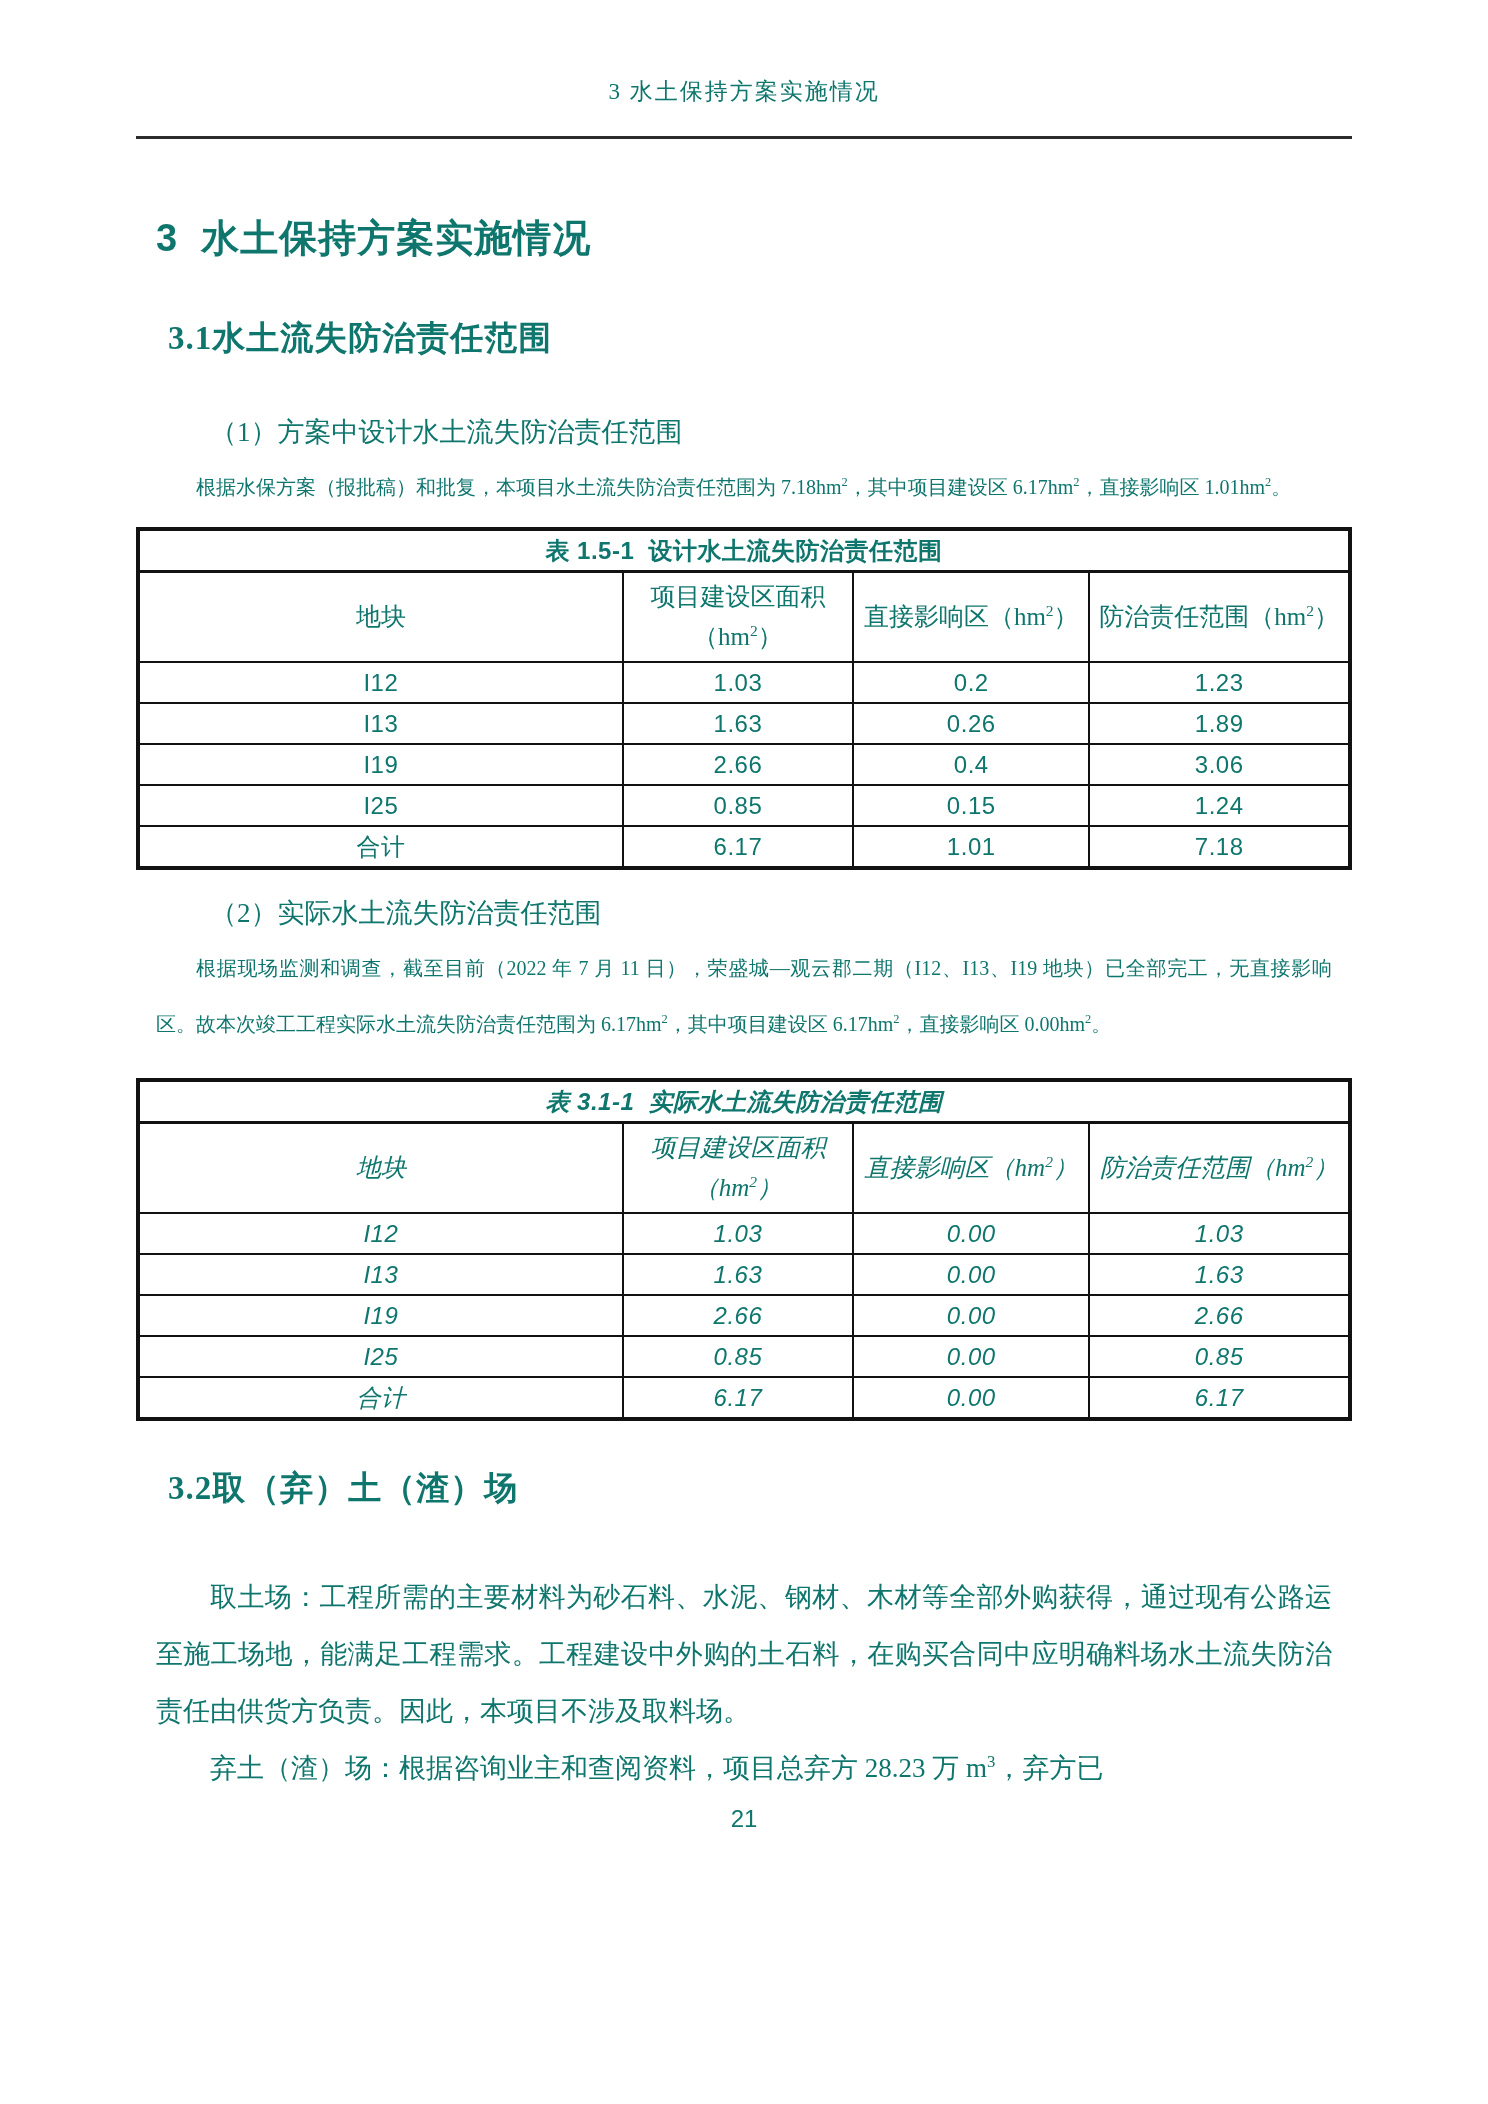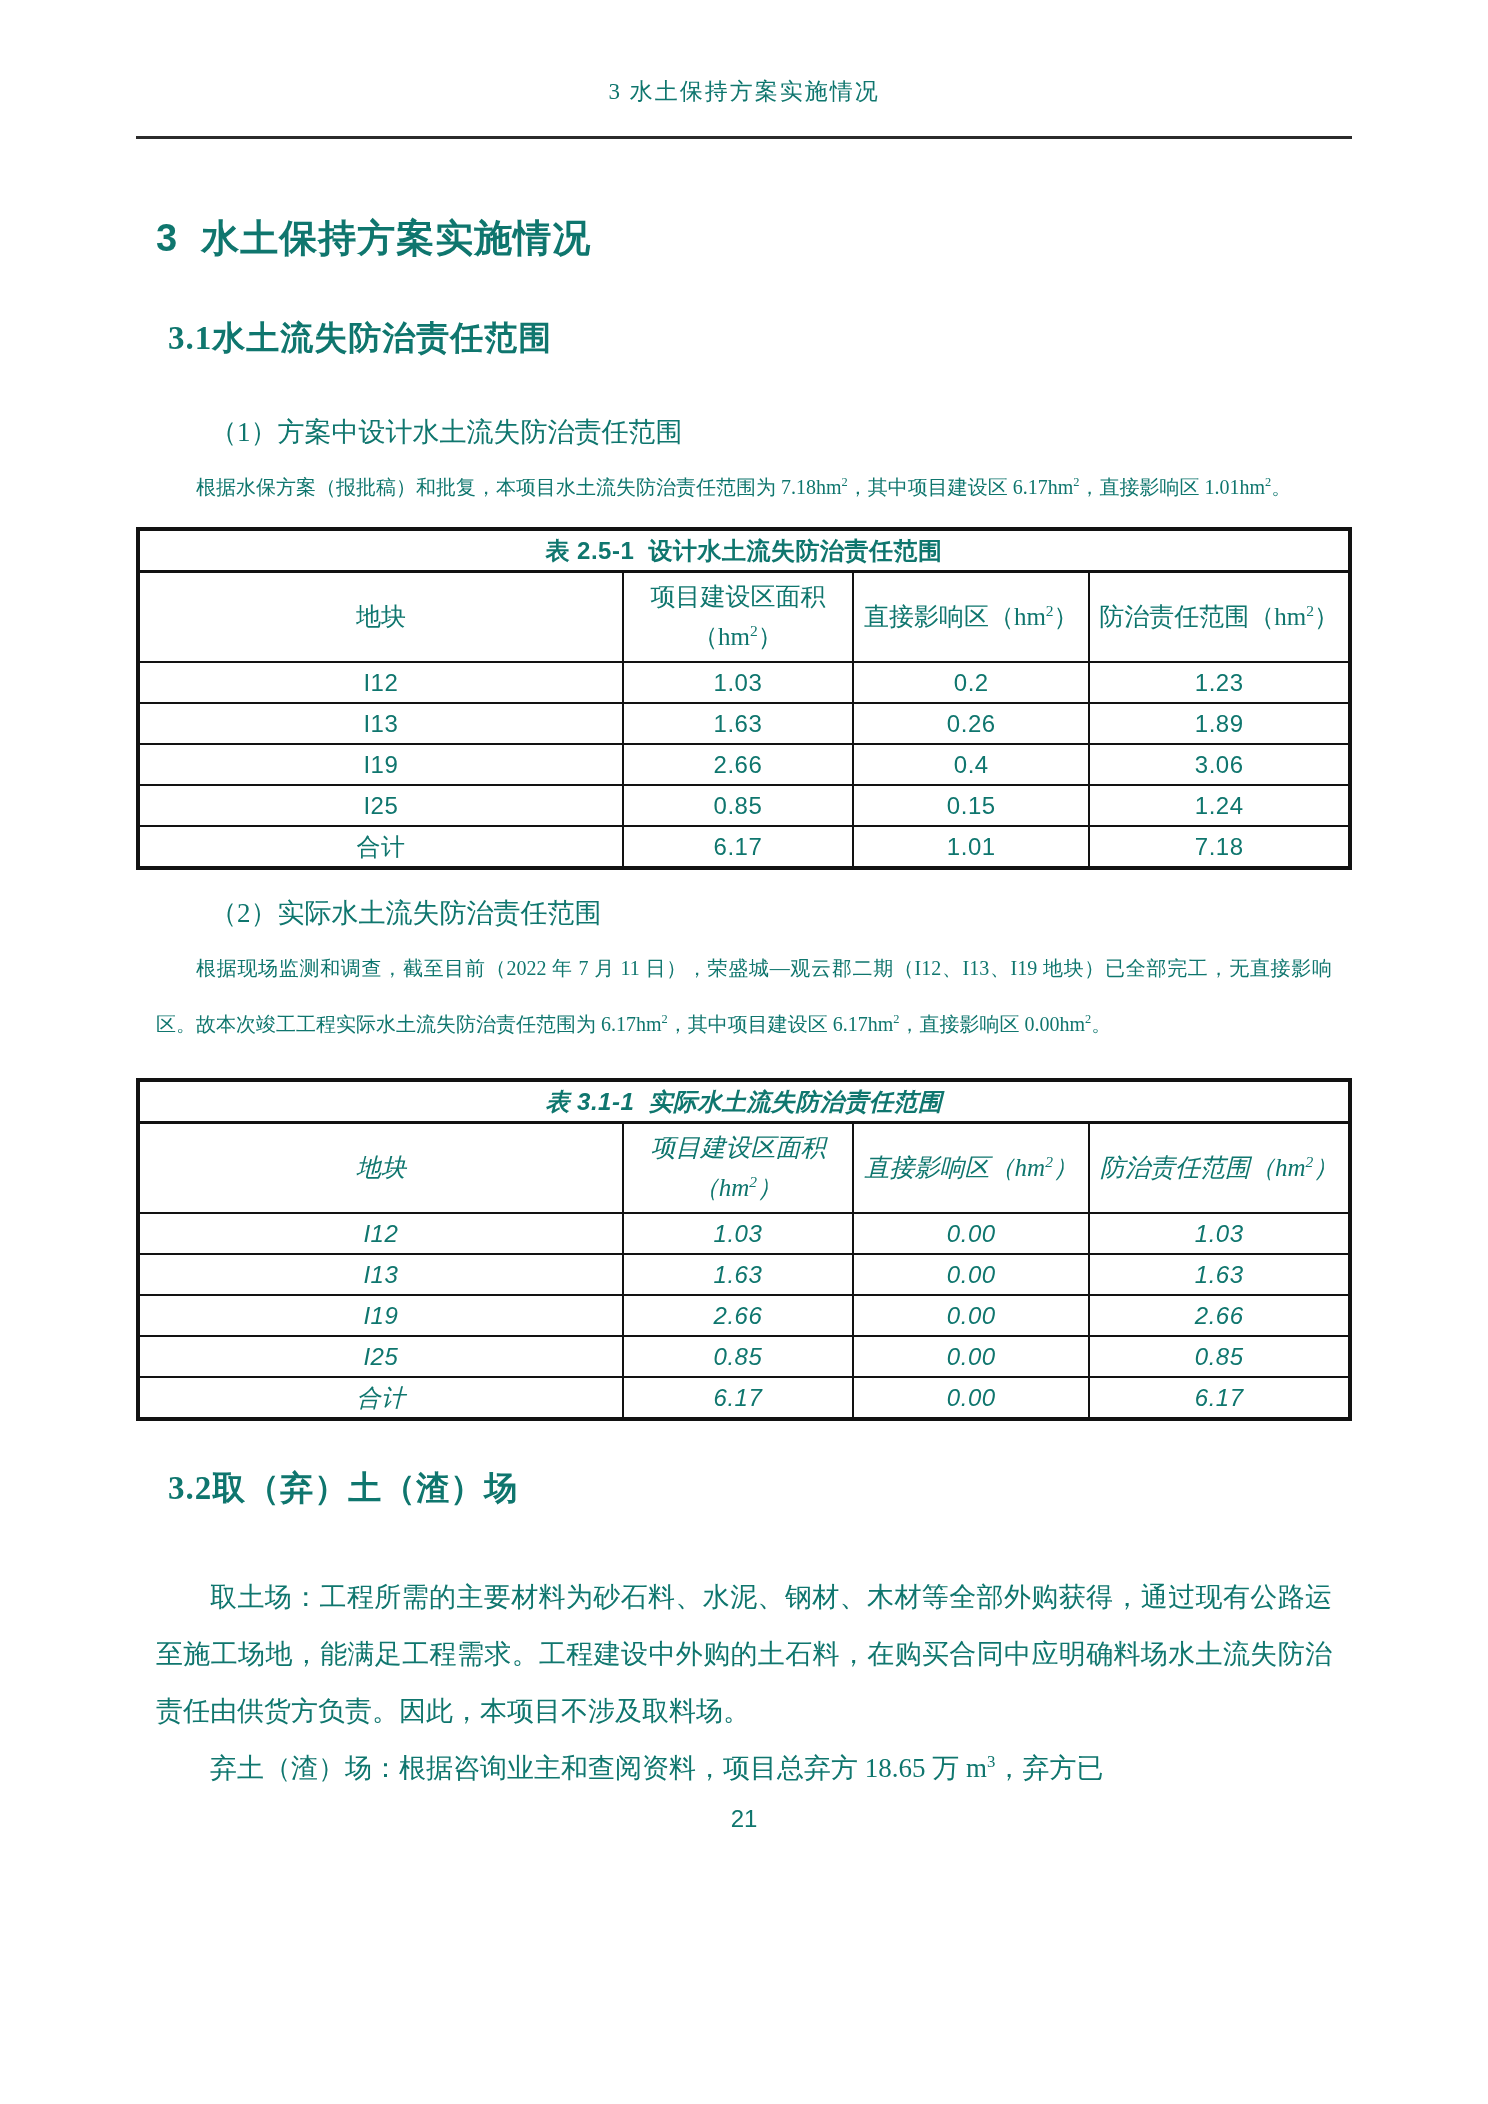--- a/index.html
+++ b/index.html
@@ -131,21 +131,21 @@
 
   <table class="data-table">
     <colgroup>
       <col style="width:40%">
         <col style="width:19%">
         <col style="width:19.5%">
         <col style="width:21.5%">
     </colgroup>
     <tbody>
         <tr>
-      <td colspan="4" class="tbl-title">表 2.5-1  设计水土流失防治责任范围</td>
+      <td colspan="4" class="tbl-title">表 1.5-1  设计水土流失防治责任范围</td>
     </tr>
     <tr>
       <th>地块</th>
       <th>
         <div>项目建设区面积</div>
         <div><span>（hm</span><sup>2</sup><span>）</span></div>
       </th>
       <th><span>直接影响区（hm</span><sup>2</sup><span>）</span></th>
       <th><span>防治责任范围（hm</span><sup>2</sup><span>）</span></th>
     </tr>
@@ -236,17 +236,17 @@
       <td>0.00</td>
       <td>6.17</td>
     </tr>
   </tbody>
     </table>
 
   <h2 class="section-title s32">3.2取（弃）土（渣）场</h2>
 
   <p class="para32">取土场：工程所需的主要材料为砂石料、水泥、钢材、木材等全部外购获得，通过现有公路运至施工场地，能满足工程需求。工程建设中外购的土石料，在购买合同中应明确料场水土流失防治责任由供货方负责。因此，本项目不涉及取料场。</p>
 
-  <p class="para32 cont"><span>弃土（渣）场：根据咨询业主和查阅资料，项目总弃方 18.65 万 m</span><sup>3</sup><span>，弃方已</span></p>
+  <p class="para32 cont"><span>弃土（渣）场：根据咨询业主和查阅资料，项目总弃方 28.23 万 m</span><sup>3</sup><span>，弃方已</span></p>
 
   <div class="page-number">21</div>
 
 </div>
 
 </body></html>

